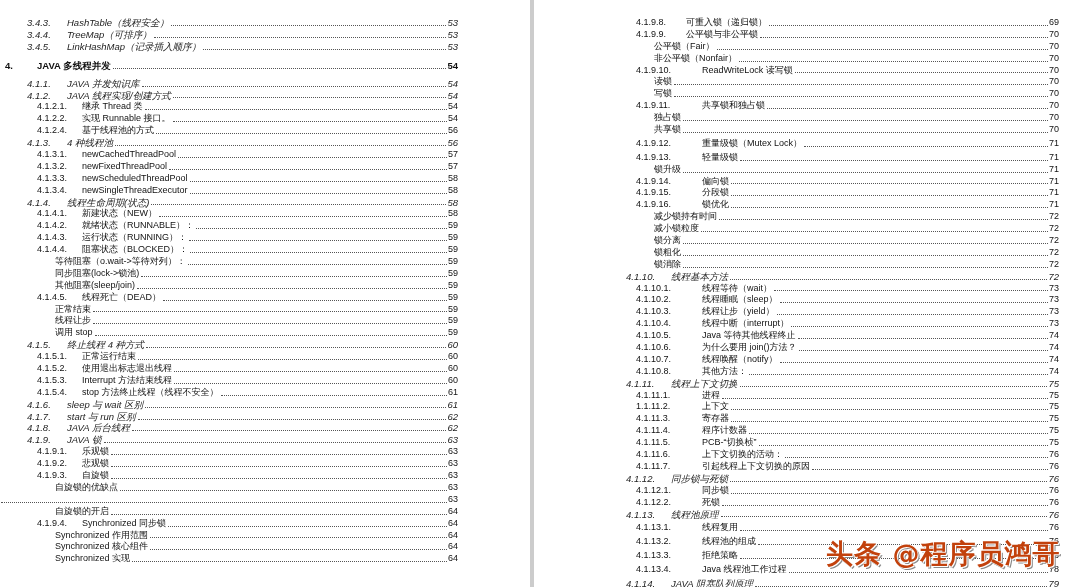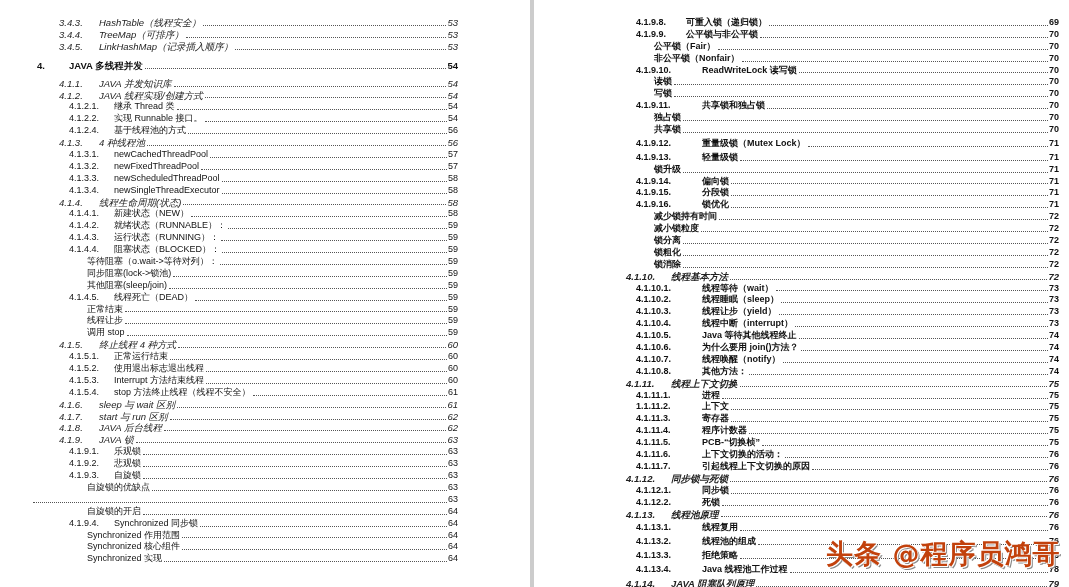--- a/index.html
+++ b/index.html
@@ -6,41 +6,41 @@
   body {
     width:1069px; height:587px; overflow:hidden; position:relative;
     background:#ffffff;
     font-family:"Liberation Sans","DejaVu Sans",sans-serif;
     color:#111;
   }
   .page {
     position:absolute; top:0; height:587px; overflow:hidden; background:#fff;
   }
   #page-left { left:0; width:530px; }
-  #page-right { left:534px; width:535px;font-weight:bold; }
+  #page-right { left:534px; width:535px; }
   .divider {
     position:absolute; left:530px; top:0; width:4px; height:587px; background:#cccccc;
   }
   .toc { position:absolute; left:0; right:0; }
   #page-left .toc { top:17px; }
   #page-right .toc { top:17px; }
   .row {
     position:relative; display:flex; align-items:flex-end;
     height:11.9px; line-height:11.9px; font-size:9px; white-space:nowrap;
   }
   .row .num { flex:0 0 auto; }
   .row .title { flex:0 0 auto; padding-right:1px; }
   .row .dots {
     flex:1 1 auto; height:1px; margin:0 1px 3px 1px;
     border-bottom:1px dotted #555;
   }
   .row .page-no { flex:0 0 auto; text-align:right; }
 
   
-  #page-left .row { padding-right:72px;padding-left:32px; }
+  #page-left .row { padding-right:72px; }
   #page-right .row { padding-right:10px; }
 
   
   .lv-h1 { font-weight:bold; font-size:9.5px; height:13px; line-height:13px; }
   .lv-h1 .num { width:32px; padding-left:5px; }
   .lv-h3 { font-style:italic; font-size:9.5px; color:#222; }
   .lv-h3 .num { width:40px; padding-left:27px; }
   .lv-h4 .num { width:45px; padding-left:37px; }
   .lv-h4w .num { width:58px; padding-left:37px; }
   .lv-h5 .title { padding-left:47px;margin-left:8px; }

